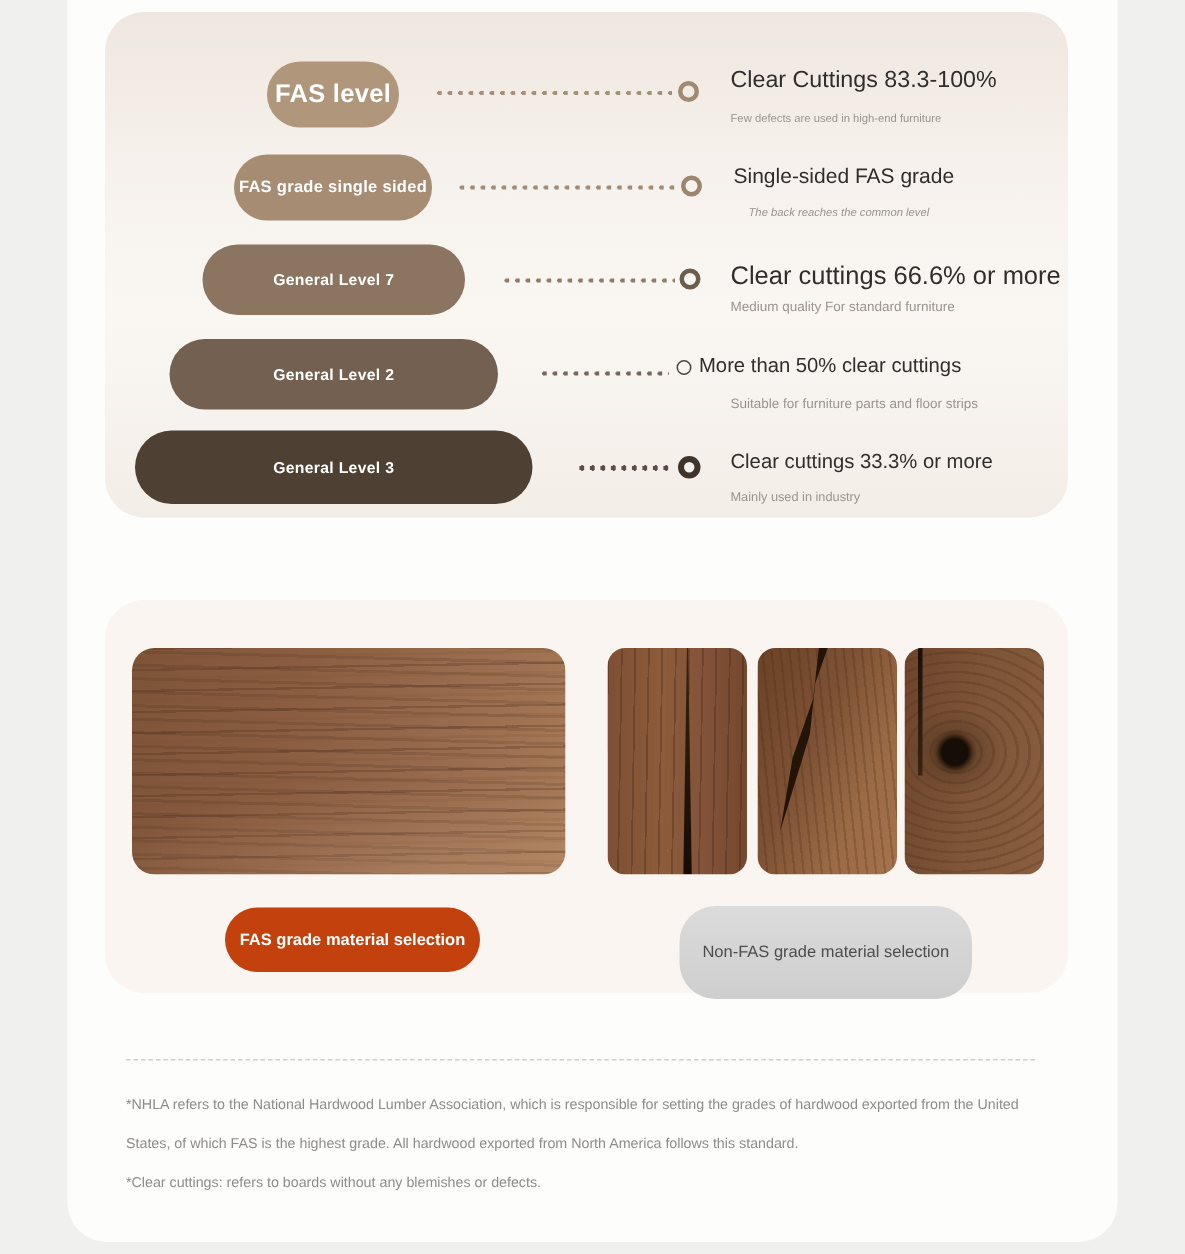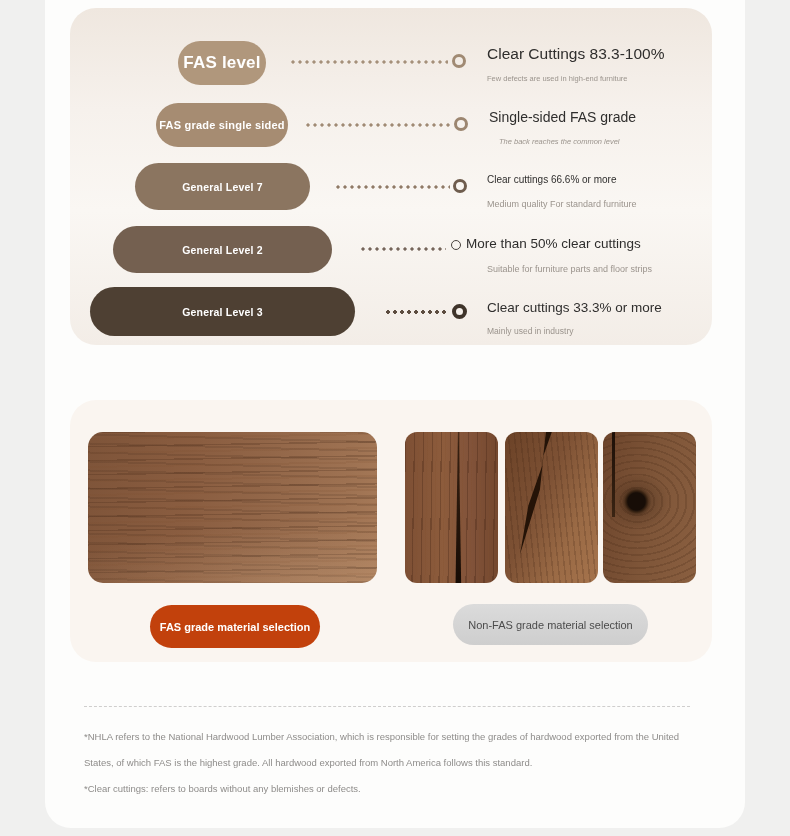--- a/index.html
+++ b/index.html
@@ -42,21 +42,21 @@
   .ring { position:absolute; border-radius:50%; background:transparent; }
   .ring-1 { left:382px; top:46px;  width:14px; height:14px; border:3.5px solid #a08a73; }
   .ring-2 { left:384px; top:109px; width:14px; height:14px; border:3.5px solid #9c8670; }
   .ring-3 { left:383px; top:171px; width:14px; height:14px; border:3.5px solid #6e5c4d; }
   .ring-4 { left:381px; top:232px; width:10px; height:10px; border:1.5px solid #4a443f; }
   .ring-5 { left:382px; top:296px; width:15px; height:15px; border:4px solid #3f342a; }
 
   .row-title { position:absolute; color:#2f2e2d; font-weight:500; white-space:nowrap; }
   .title-1 { left:417px; top:37px;  font-size:15.5px; }
   .title-2 { left:419px; top:101px; font-size:14px; }
-  .title-3 { left:417px; top:166px; font-size:10px;text-align:center; }
+  .title-3 { left:417px; top:166px; font-size:17px;text-align:center; }
   .title-4 { left:396px; top:228px; font-size:13.5px; }
   .title-5 { left:417px; top:292px; font-size:13.5px; }
 
   .row-sub { position:absolute; color:#9b948d; white-space:nowrap; }
   .sub-1 { left:417px; top:66px;  font-size:7.5px; }
   .sub-2 { left:429px; top:129px; font-size:7.5px;font-style:italic; }
   .sub-3 { left:417px; top:191px; font-size:9px; }
   .sub-4 { left:417px; top:256px; font-size:9px; }
   .sub-5 { left:417px; top:318px; font-size:8.5px; }
 
@@ -112,21 +112,21 @@
 
   .btn-pill {
     position:absolute; display:flex; align-items:center; justify-content:center;
     border-radius:24px; font-size:11px; white-space:nowrap; cursor:pointer;
   }
   .btn-fas {
     left:80px; top:205px; width:170px; height:43px;
     background:#c2410c; color:#ffffff; font-weight:bold;
   }
   .btn-nonfas {
-    left:383px; top:204px; width:195px; height:41px;
+    left:383px; top:204px; width:195px; height:62px;
     background:linear-gradient(180deg,#dbdbdb,#cecece); color:#4c4c4c;
   }
 
   
   .divider {
     position:absolute; left:39px; top:706px; width:606px; height:0;
     border-top:1.5px dashed #cfcecd;
   }
   .footnote {
     position:absolute; left:39px; width:602px;

